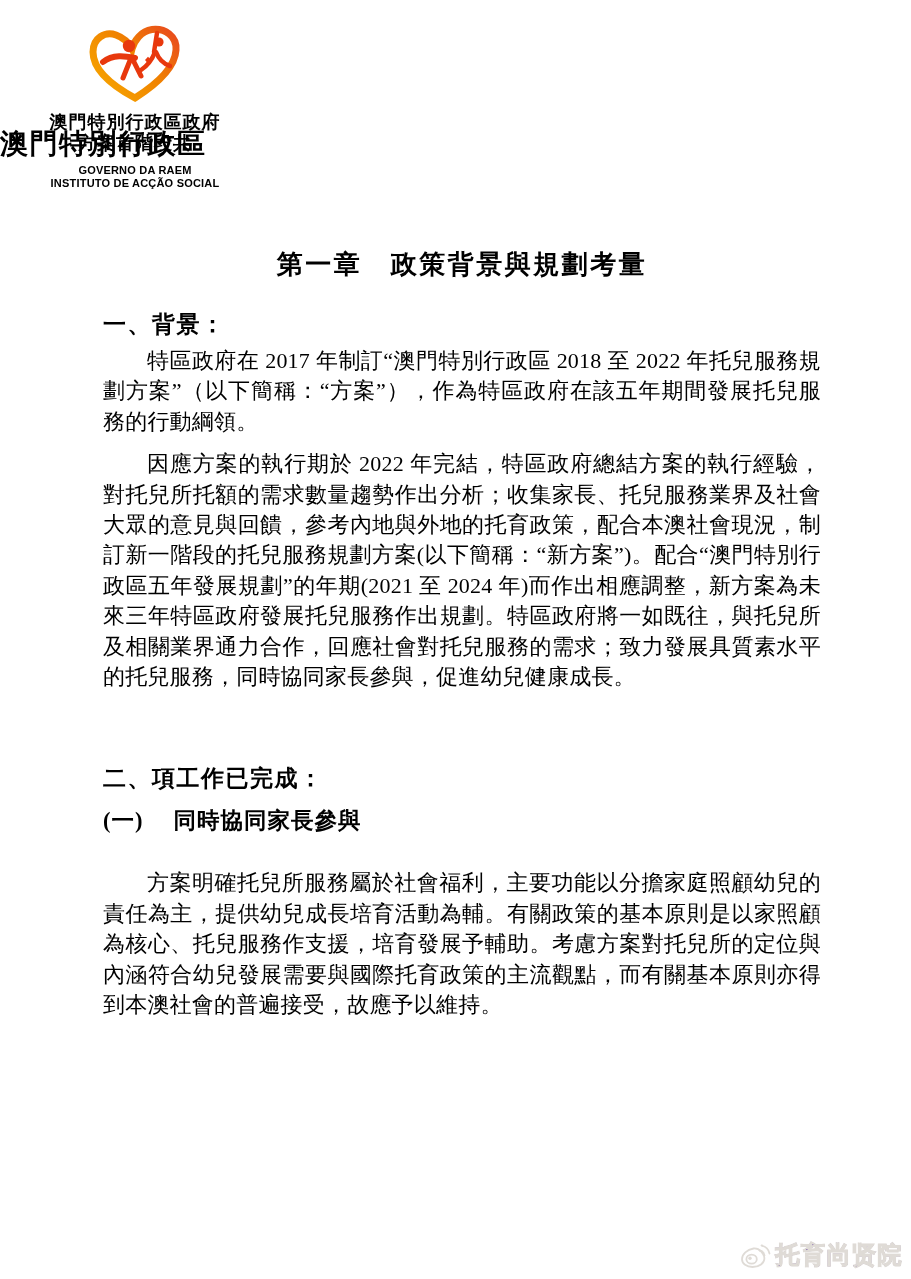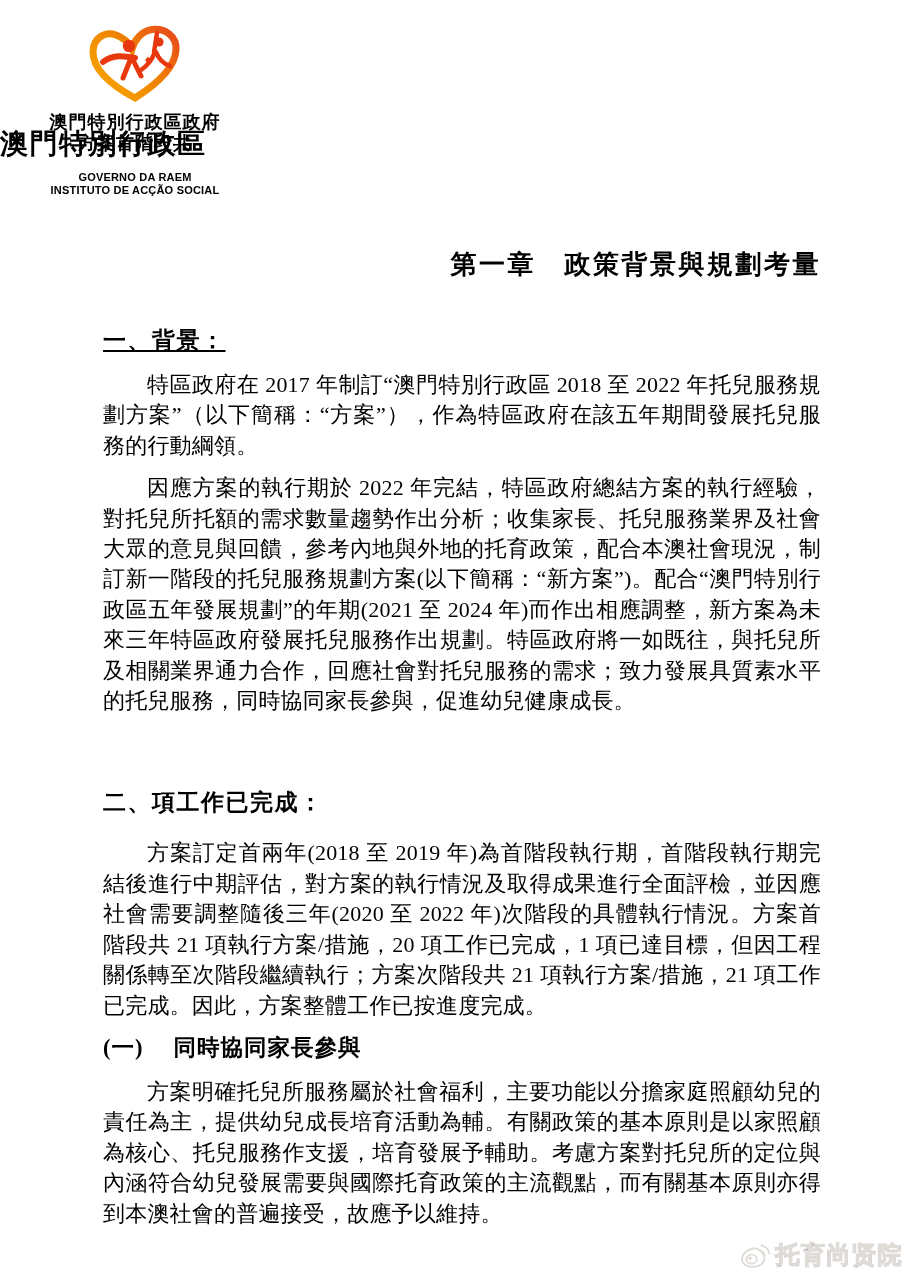--- a/index.html
+++ b/index.html
@@ -33,21 +33,21 @@
     white-space: nowrap;
   }
   .org-pt {
     font-family: "Liberation Sans", "DejaVu Sans", sans-serif;
     font-weight: 700;
     font-size: 11px;
     line-height: 12.5px;
     letter-spacing: 0.2px;
     white-space: nowrap;
   }
-  .org-pt.first { margin-top: 17px; text-align: center; }
+  .org-pt.first { margin-top: 10px; text-align: center; }
 
   
   .doc-title {
     position: absolute;
     top: 127px;
     left: 0;
     width: 100%;
     text-align: left;
     font-weight: 700;
     font-size: 28px;
@@ -57,55 +57,55 @@
 
   
   .content {
     position: absolute;
     top: 0;
     left: 103px;
     width: 718px;
   }
   .chapter {
     margin: 248px 0 0 0;
-    text-align: right;
+    text-align: center;
     font-size: 26px;
     font-weight: 700;
     letter-spacing: 2.5px;
     line-height: 34px;
   }
   .sec-heading {
     margin: 0;
     font-size: 23px;
     font-weight: 700;
     line-height: 30px;
     letter-spacing: 1.5px;
   }
-  .sec-heading.first { margin-top: 44px; text-decoration: underline; }
+  .sec-heading.first { margin-top: 28px; }
   .sec-heading.second { margin-top: 72px; }
   .sub-heading {
     margin: 12px 0 0 0;
     font-size: 22.5px;
     font-weight: 700;
     line-height: 30px;
     letter-spacing: 1px;
   }
   .sub-heading .sub-num { margin-right: 30px; }
   .body-para {
     margin: 0;
     font-size: 22px;
     line-height: 30.4px;
     text-align: justify;
     text-indent: 2em;
     letter-spacing: 0.2px;
   }
-  .body-para.p1 { margin-top: 14px; }
+  .body-para.p1 { margin-top: 6px; }
   .body-para.p2 { margin-top: 12px; }
   .body-para.p3 { margin-top: 20px; }
-  .body-para.p4 { margin-top: 14px; font-family: Liberation Serif, serif; }
+  .body-para.p4 { margin-top: 32px; font-family: Liberation Serif, serif; }
 
   
   .watermark {
     position: absolute;
     right: 8px;
     bottom: 8px;
     display: flex;
     align-items: center;
     gap: 5px;
     user-select: none;
@@ -157,21 +157,20 @@
   </div>
 
   <div class="content">
     <h2 class="chapter">第一章　政策背景與規劃考量</h2>
 
     <h3 class="sec-heading first">一、背景：</h3>
     <p class="body-para p1">特區政府在 2017 年制訂“澳門特別行政區 2018 至 2022 年托兒服務規劃方案”（以下簡稱：“方案”），作為特區政府在該五年期間發展托兒服務的行動綱領。</p>
     <p class="body-para p2">因應方案的執行期於 2022 年完結，特區政府總結方案的執行經驗，對托兒所托額的需求數量趨勢作出分析；收集家長、托兒服務業界及社會大眾的意見與回饋，參考內地與外地的托育政策，配合本澳社會現況，制訂新一階段的托兒服務規劃方案(以下簡稱：“新方案”)。配合“澳門特別行政區五年發展規劃”的年期(2021 至 2024 年)而作出相應調整，新方案為未來三年特區政府發展托兒服務作出規劃。特區政府將一如既往，與托兒所及相關業界通力合作，回應社會對托兒服務的需求；致力發展具質素水平的托兒服務，同時協同家長參與，促進幼兒健康成長。</p>
 
     <h3 class="sec-heading second">二、項工作已完成：</h3>
-    <p class="body-para p3">方案訂定首兩年(2018 至 2019 年)為首階段執行期，首階段執行期完結後進行中期評估，對方案的執行情況及取得成果進行全面評檢，並因應社會需要調整隨後三年(2020 至 2022 年)次階段的具體執行情況。方案首階段共 21 項執行方案/措施，20 項工作已完成，1 項已達目標，但因工程關係轉至次階段繼續執行；方案次階段共 21 項執行方案/措施，21 項工作已完成。因此，方案整體工作已按進度完成。</p>
 
     <h4 class="sub-heading">
       <span class="sub-num">(一)</span><span>同時協同家長參與</span>
     </h4>
     <p class="body-para p4">方案明確托兒所服務屬於社會福利，主要功能以分擔家庭照顧幼兒的責任為主，提供幼兒成長培育活動為輔。有關政策的基本原則是以家照顧為核心、托兒服務作支援，培育發展予輔助。考慮方案對托兒所的定位與內涵符合幼兒發展需要與國際托育政策的主流觀點，而有關基本原則亦得到本澳社會的普遍接受，故應予以維持。</p>
   </div>
 
   <div class="watermark">
     <svg width="31" height="28" viewBox="0 0 31 28" aria-hidden="true">
       <path d="M13.5 7.5 C7 8.5 2 13.5 2 18.2 c0 4.5 4.6 7.8 10.6 7.8 6.8 0 11.8 -3.9 11.8 -8.7 0 -4.2 -4.6 -10.5 -10.9 -9.8 Z" fill="none" stroke="#dfdbd6" stroke-width="1.8"></path>

